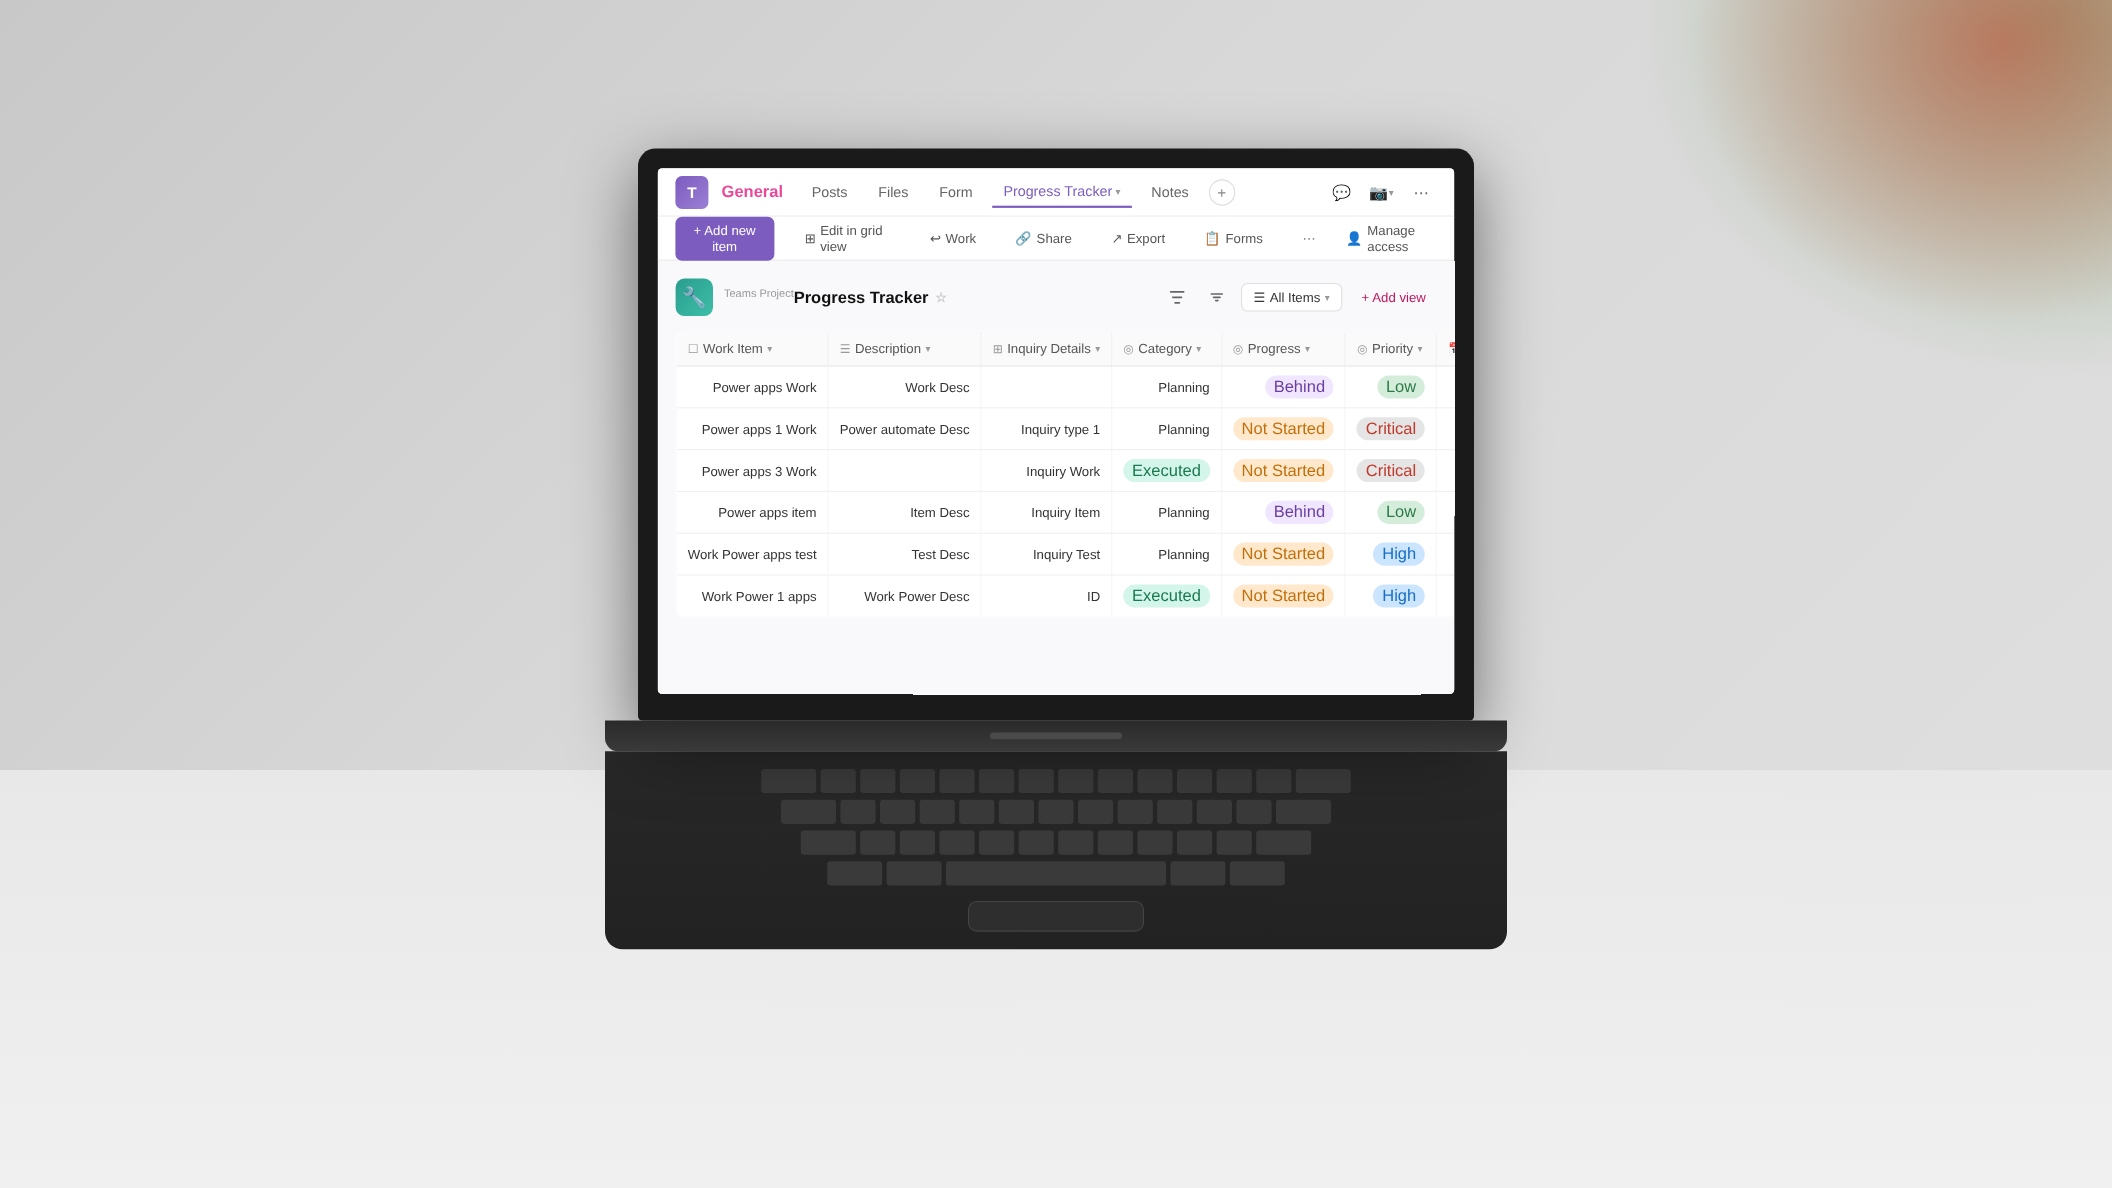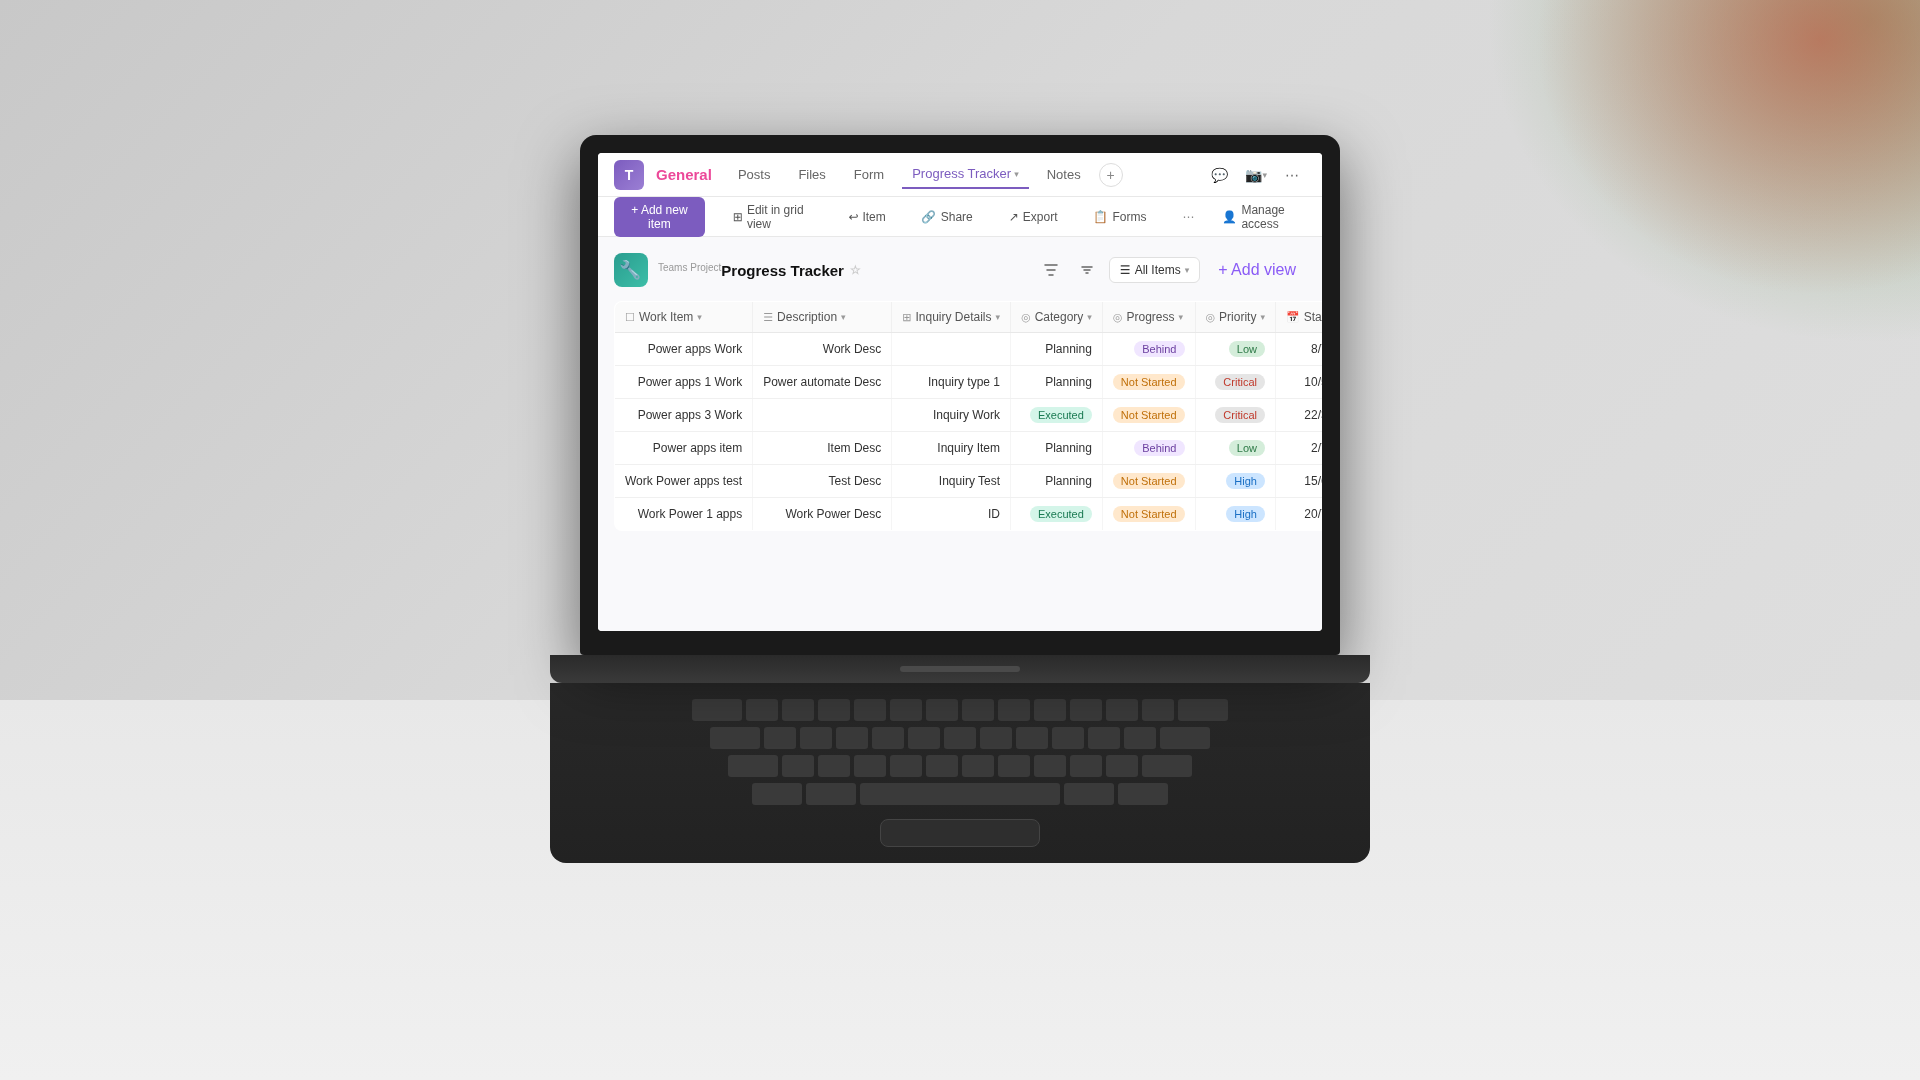--- a/index.html
+++ b/index.html
@@ -353,22 +353,22 @@
       font-size: 12px;
       color: #333;
       cursor: pointer;
     }
 
     .add-view-btn {
       display: flex;
       align-items: center;
       gap: 4px;
       padding: 5px 10px;
-      font-size: 16px;
-      color: #8b5cf6;
+      font-size: 12px;
+      color: #be185d;
       cursor: pointer;
       border-radius: 6px;
     }
 
     
     .data-table {
       width: 100%;
       border-collapse: collapse;
       background: white;
       border-radius: 8px;
@@ -409,21 +409,21 @@
       gap: 4px;
     }
 
     .col-icon { color: #999; font-size: 11px; }
 
     .badge {
       display: inline-flex;
       align-items: center;
       padding: 2px 8px;
       border-radius: 12px;
-      font-size: 11px;
+      font-size: 15px;
       font-weight: 500;
     }
 
     .badge-low { background: #d4edda; color: #2d7a47; }
     .badge-high { background: #cce5ff; color: #1a6fc4; }
     .badge-critical { background: #e5e5e5; color: #c0392b; }
 
     .badge-not-started { background: #ffe8cc; color: #c0700a; }
     .badge-executed { background: #d4f5e9; color: #1a7a52; }
     .badge-behind { background: #f0e6ff; color: #6b3fa0; }
@@ -469,21 +469,21 @@
       </div>
 
       <div class="toolbar">
         <button class="btn-add-item">+ Add new item</button>
         <div class="toolbar-action">
           <span>⊞</span>
           <span>Edit in grid view</span>
         </div>
         <div class="toolbar-action">
           <span>↩</span>
-          <span>Item</span>
+          <span>Work</span>
         </div>
         <div class="toolbar-action">
           <span>🔗</span>
           <span>Share</span>
         </div>
         <div class="toolbar-action">
           <span>↗</span>
           <span>Export</span>
         </div>
         <div class="toolbar-action">

